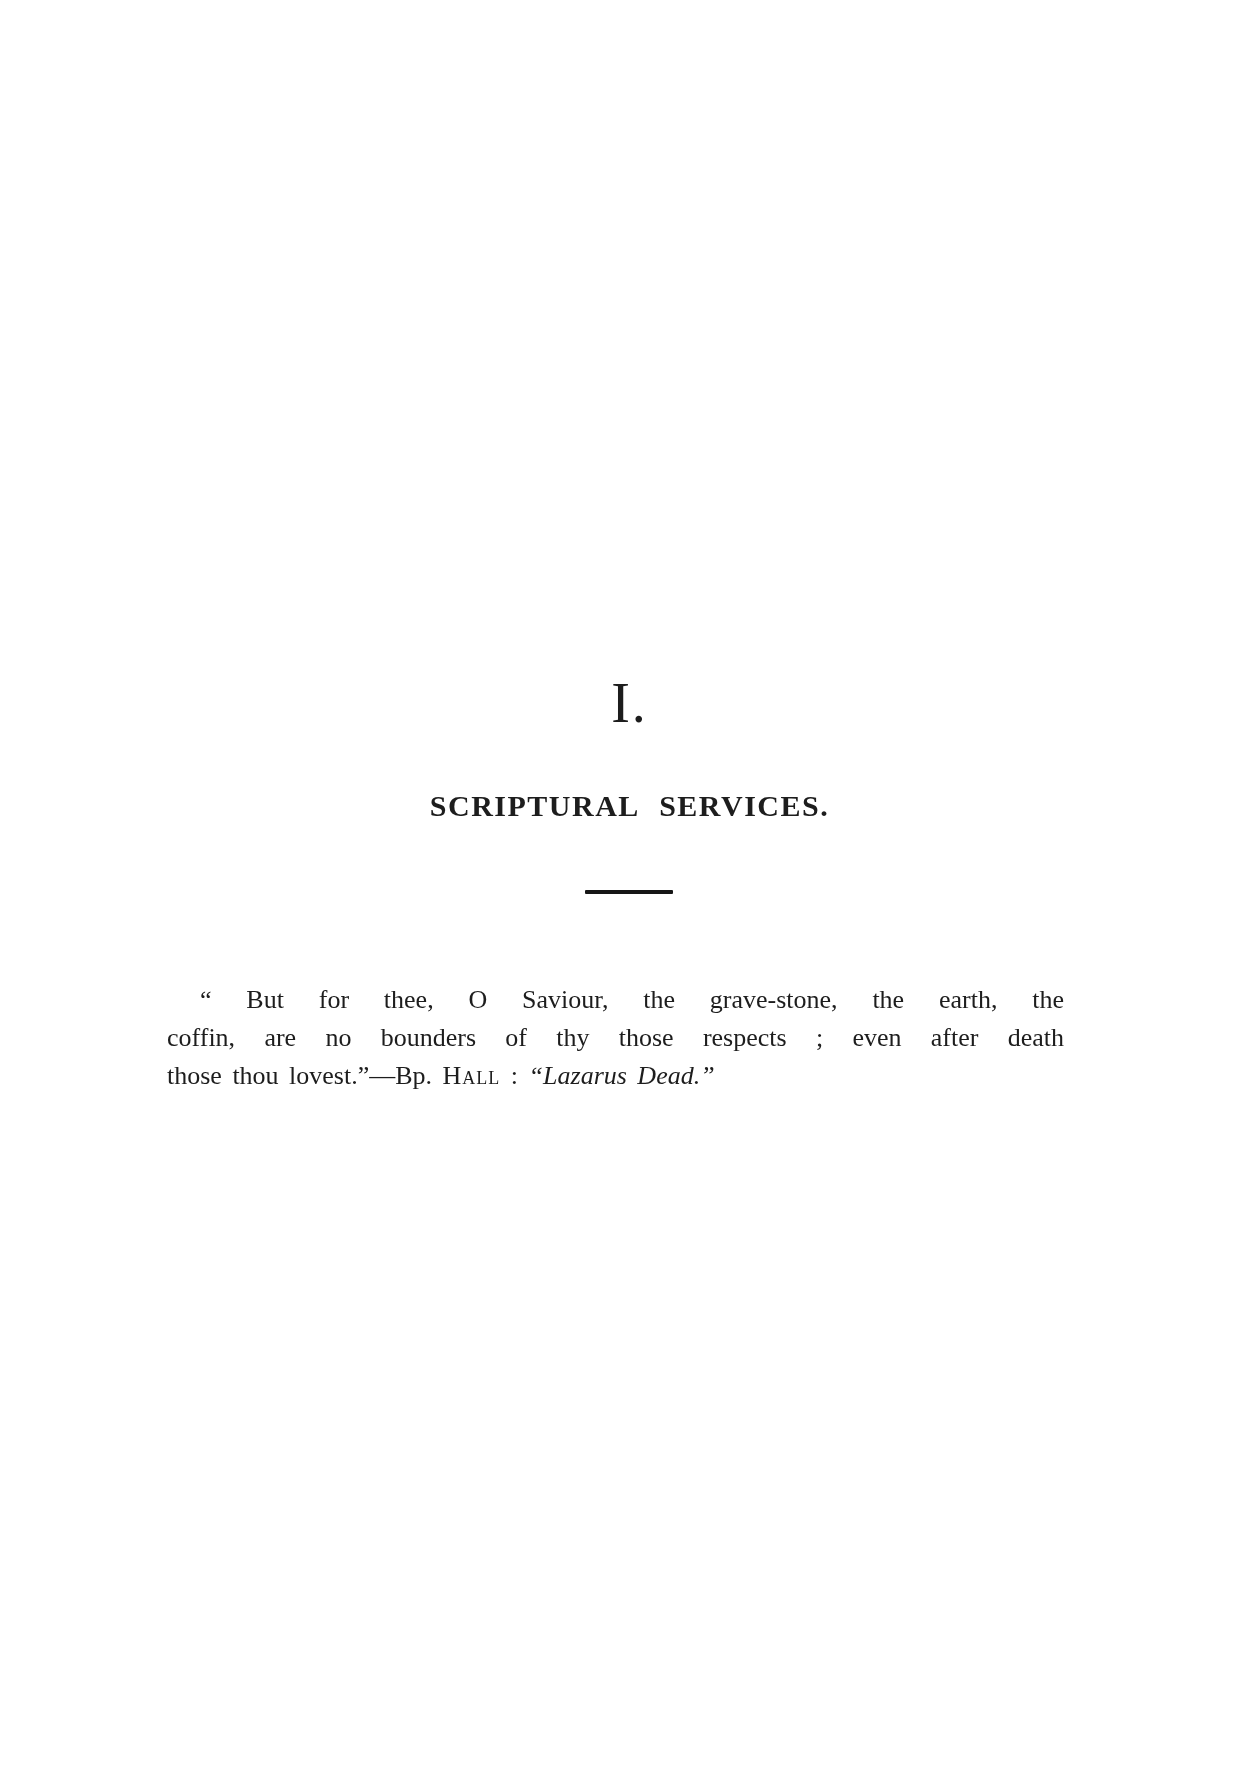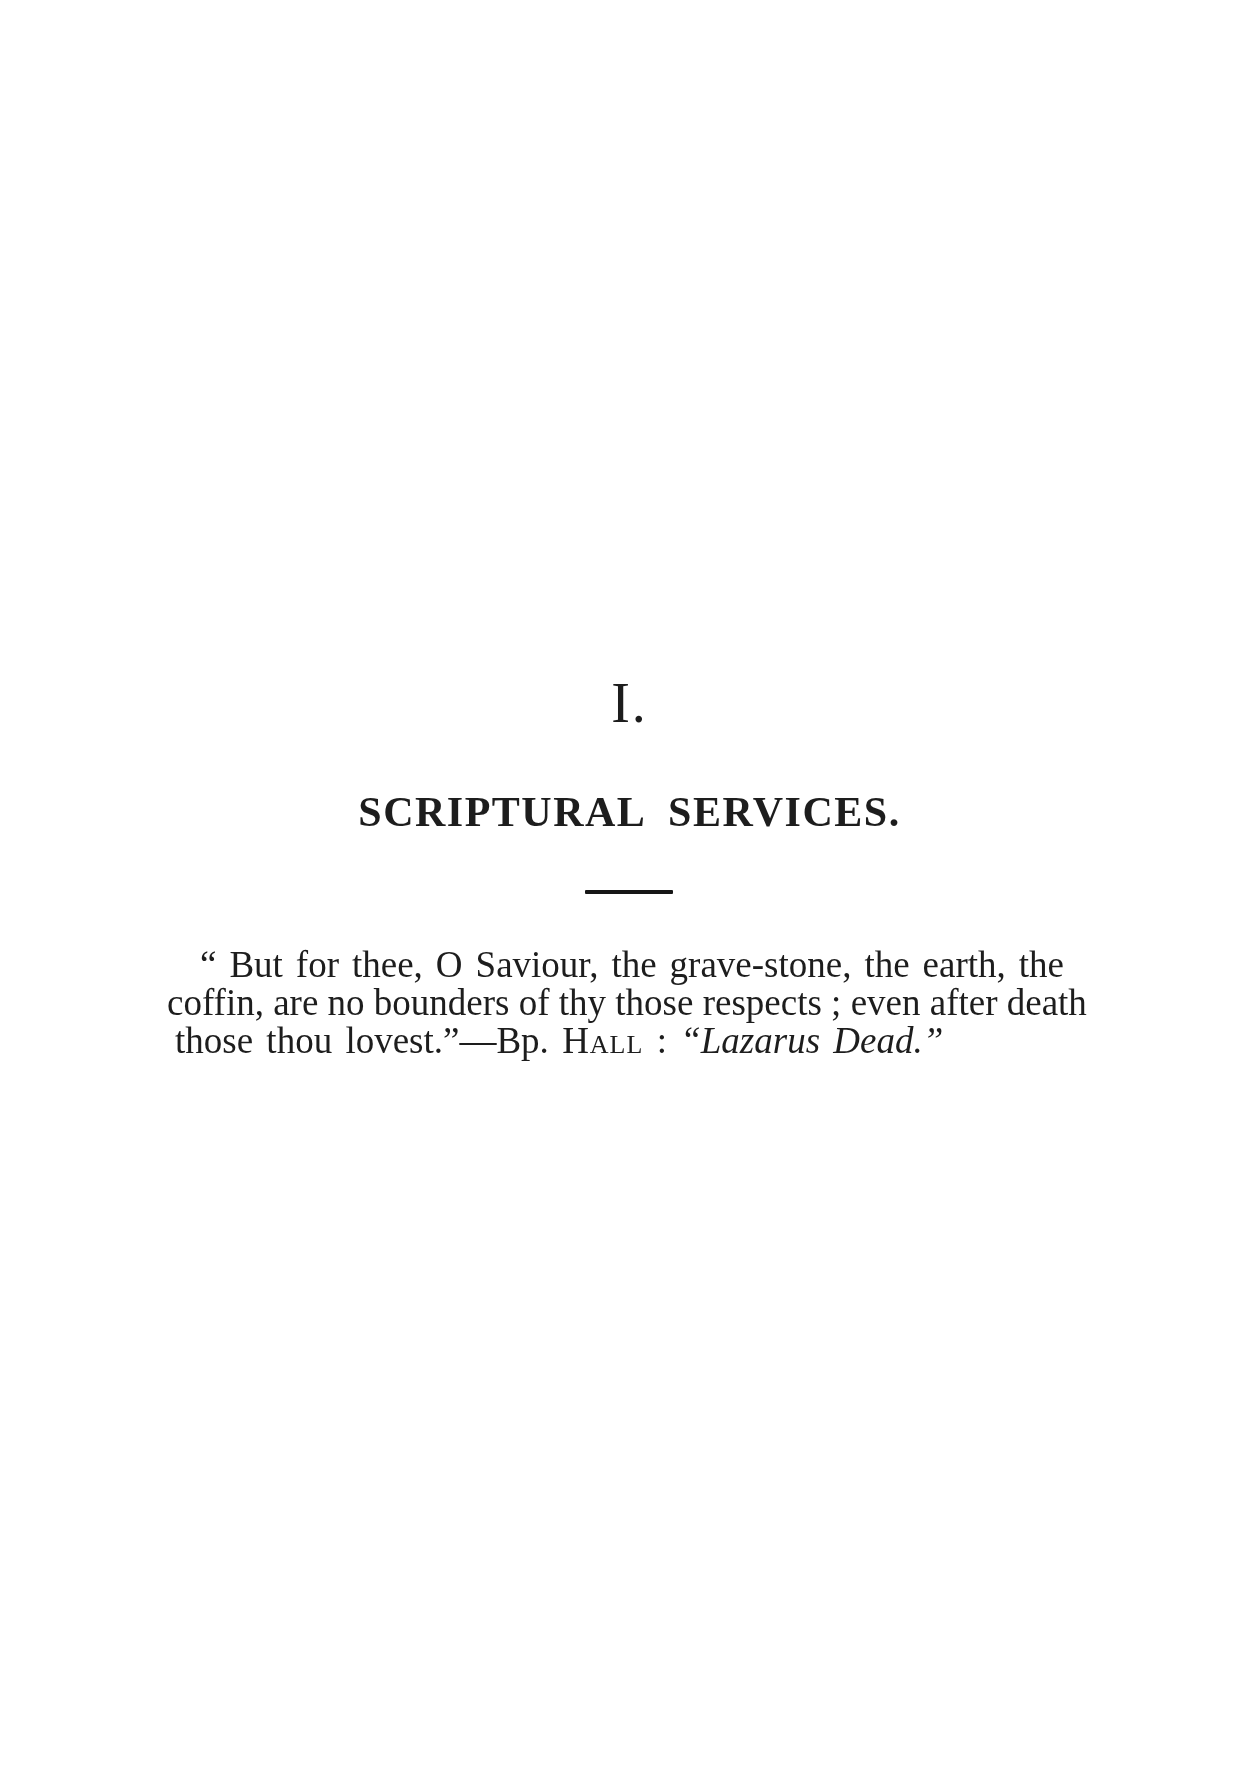--- a/index.html
+++ b/index.html
@@ -27,56 +27,55 @@
     line-height: 1;
     font-weight: 400;
     letter-spacing: 2px;
   }
   .chapter-heading {
     position: absolute;
     top: 791px;
     left: 0;
     width: 100%;
     text-align: center;
-    font-size: 42px;
+    font-size: 30px;
     line-height: 1;
     font-weight: 700;
     letter-spacing: 1.5px;
     word-spacing: 12px;
   }
   .decorative-rule {
     position: absolute;
     top: 890px;
     left: 585px;
     width: 88px;
     height: 4px;
     background: #161616;
     border-radius: 1px;
   }
   .epigraph {
     position: absolute;
-    top: 946px;
+    top: 981px;
     left: 167px;
     width: 897px;
-    font-size: 37px;
+    font-size: 26px;
     line-height: 38px;
   }
   .qline {
     text-align: justify;
     text-align-last: justify;
     white-space: nowrap;
   }
   .qline-first {
     padding-left: 33px;
   }
   .qline-last {
     text-align: right;
     text-align-last: left;
     word-spacing: 4px;
-    margin-left: 8px;
   }
   .sc {
     font-variant: small-caps;
     letter-spacing: 1px;
   }
   .italic {
     font-style: italic;
   }
 </style>
 </head>

